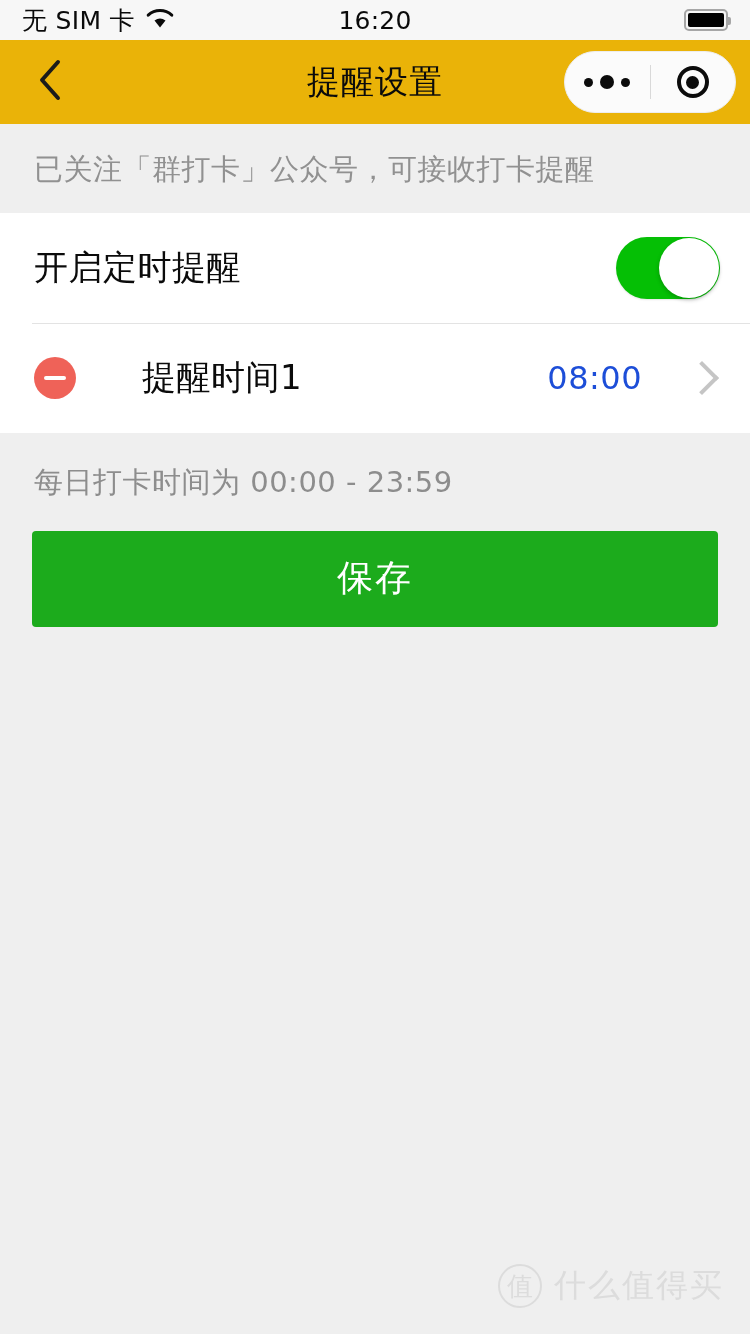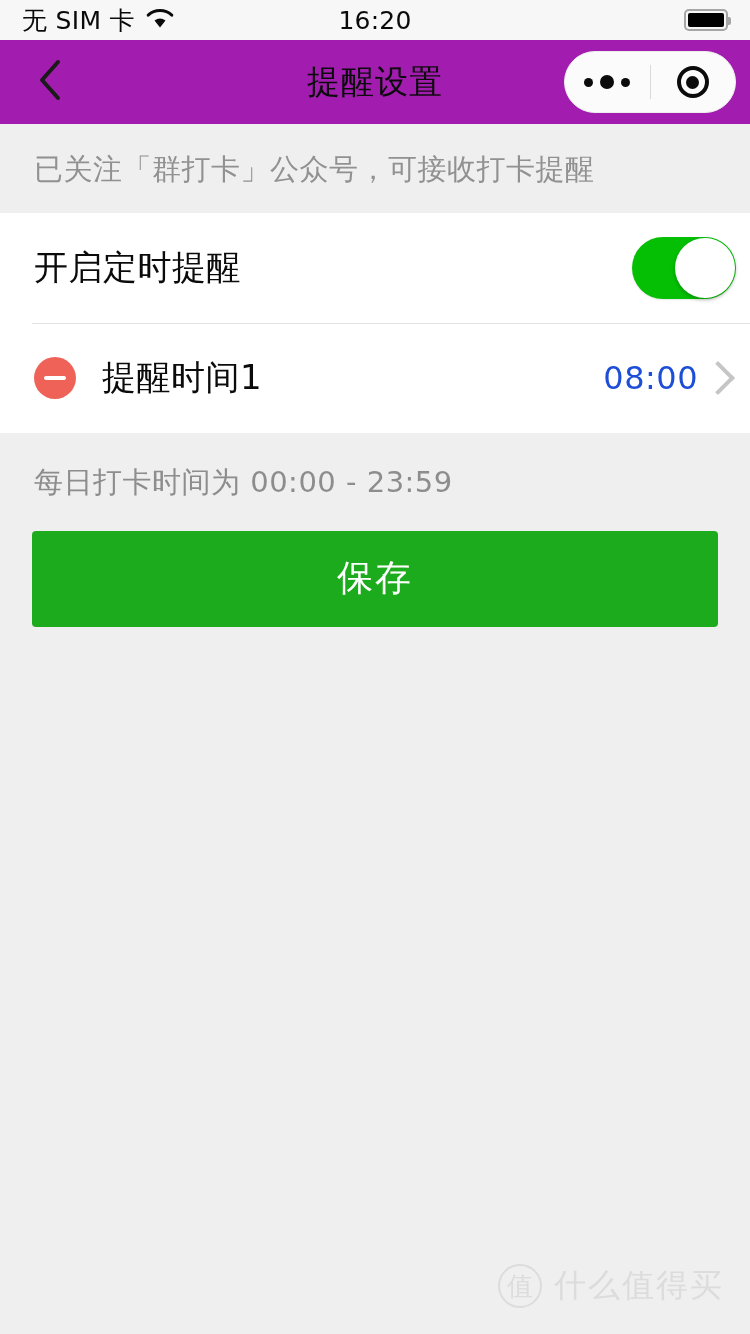--- a/index.html
+++ b/index.html
@@ -79,21 +79,21 @@
     width: 3px;
     height: 8px;
     background: #A6A6A6;
     border-radius: 0 2px 2px 0;
   }
 
   
   .nav-bar {
     position: relative;
     height: 84px;
-    background: #a21caf;
+    background: #eab308;
     display: flex;
     align-items: center;
   }
   .nav-back {
     position: absolute;
     left: 22px;
     top: 50%;
     transform: translateY(-50%);
     width: 56px;
     height: 56px;
@@ -158,23 +158,24 @@
     line-height: 1.2;
   }
 
   
   .list { background: #FFFFFF; }
   .row {
     position: relative;
     display: flex;
     align-items: center;
     min-height: 110px;
-    padding: 0 14px 0 34px;
+    padding: 0 30px 0 34px;
     box-sizing: border-box;
     background: #FFFFFF;
+    gap: 40px;
   }
   .row + .row::before {
     content: "";
     position: absolute;
     left: 32px; right: 0; top: 0;
     height: 1px;
     background: #E3E3E3;
   }
   .row-label {
     font-size: 34px;

